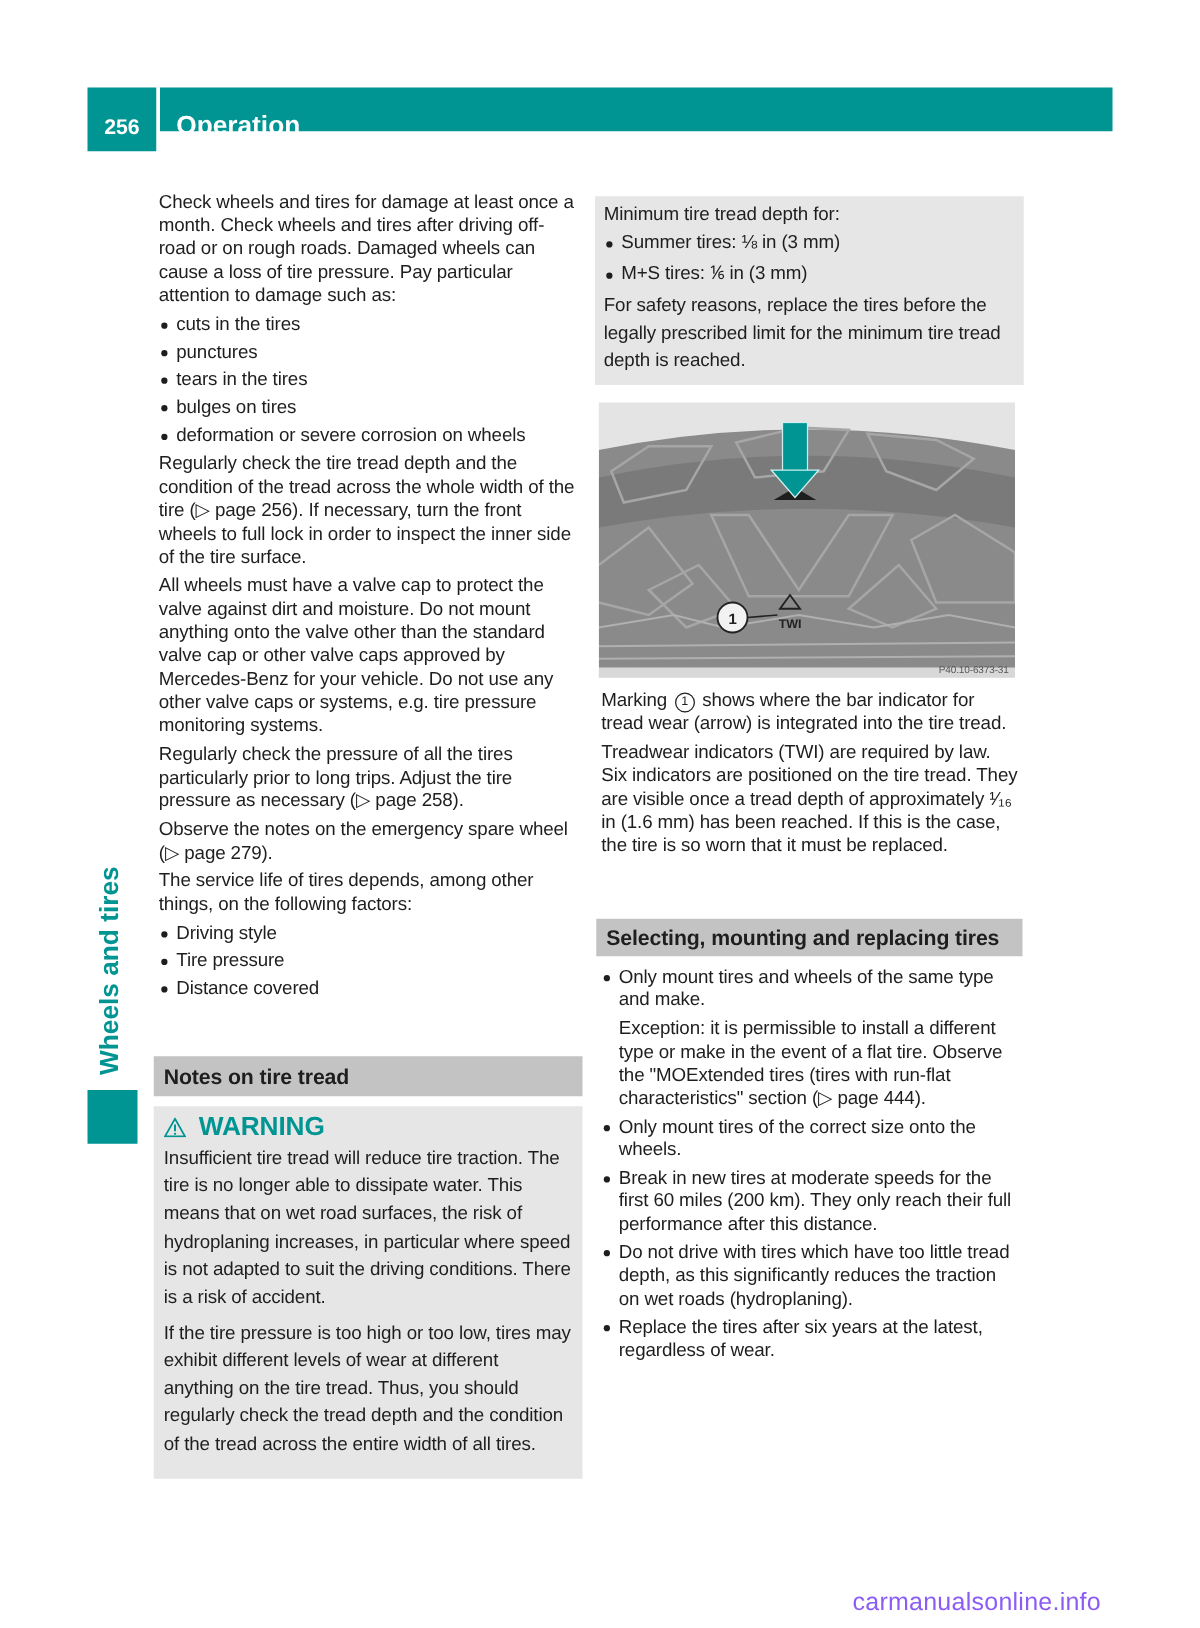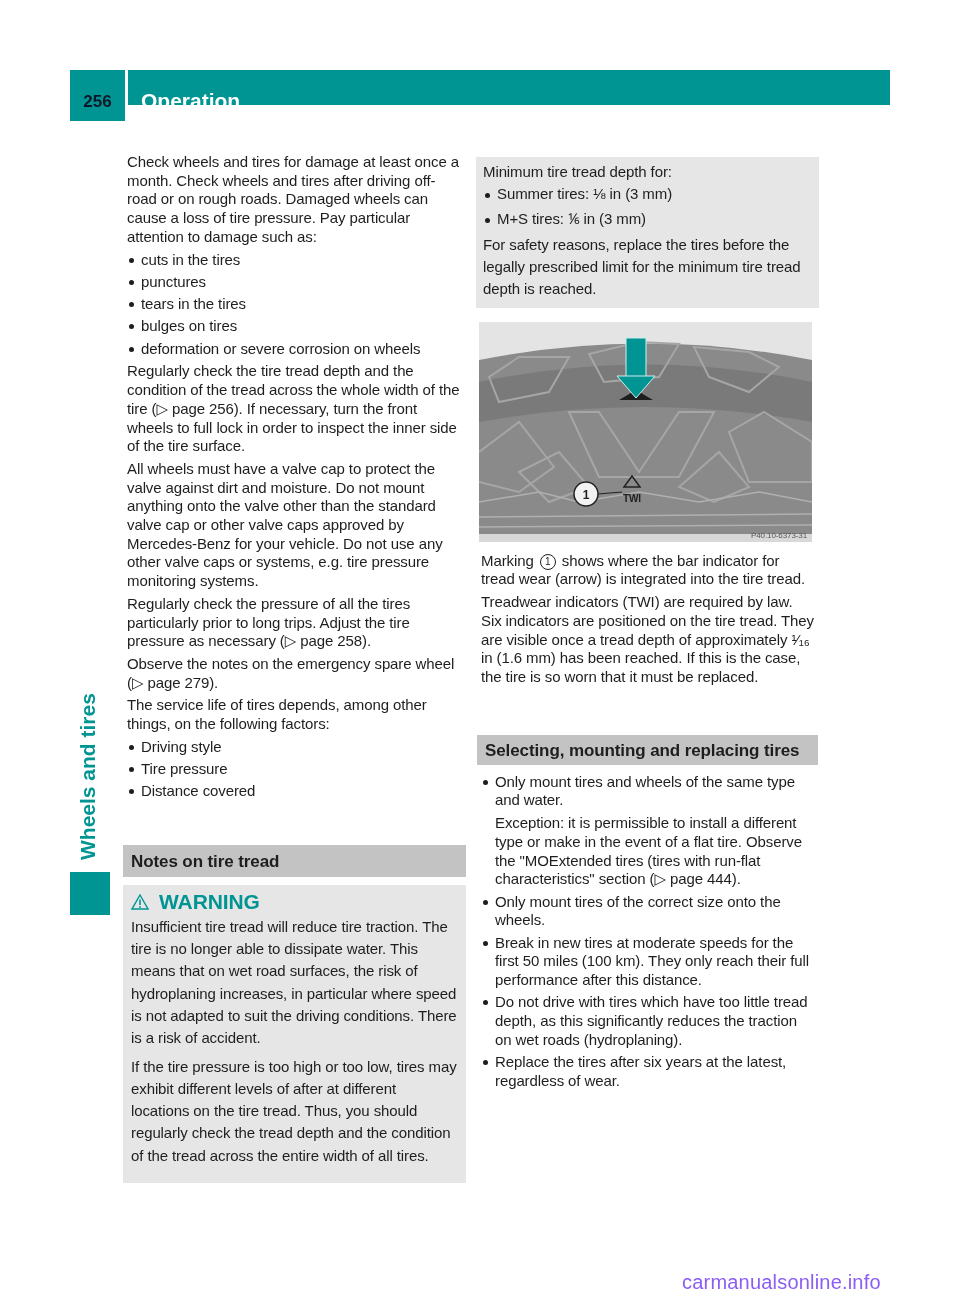--- a/index.html
+++ b/index.html
@@ -2,21 +2,21 @@
 <html><head>
 <meta charset="utf-8">
 <style>
   html, body { margin: 0; padding: 0; }
   body {
     width: 960px; height: 1302px; position: relative; background: #ffffff;
     font-family: "Liberation Sans", sans-serif; color: #1e1e1e; overflow: hidden;
   }
   .header-num {
     position: absolute; left: 70px; top: 70px; width: 55px; height: 51px;
-    background: #009593; color: #0f172a; font-weight: bold; font-size: 17px;
+    background: #009593; color: #ffffff; font-weight: bold; font-size: 17px;
     display: flex; align-items: flex-end; justify-content: center; padding-bottom: 0;
     box-sizing: border-box; padding-bottom: 9px;
   }
   .header-title {
     position: absolute; left: 128px; top: 70px; width: 762px; height: 35px;
     background: #009593; color: #fff; font-weight: bold; font-size: 21px;
     box-sizing: border-box; padding: 19px 0 0 13px;
   }
   .side-label {
     position: absolute; left: 76px; top: 860px; width: 40px; height: 200px;
@@ -100,21 +100,21 @@
   <div class="warn-box">
     <div class="warn-title">
       <svg width="18" height="16" viewBox="0 0 18 16">
           <path d="M9 1 L17 15 L1 15 Z" fill="none" stroke="#009593" stroke-width="1.4"></path>
           <line x1="9" y1="5.5" x2="9" y2="11" stroke="#009593" stroke-width="1.6"></line>
           <circle cx="9" cy="13" r="0.9" fill="#009593"></circle>
         </svg>
       <span>WARNING</span>
     </div>
     <p>Insufficient tire tread will reduce tire traction. The tire is no longer able to dissipate water. This means that on wet road surfaces, the risk of hydroplaning increases, in particular where speed is not adapted to suit the driving conditions. There is a risk of accident.</p>
-    <p>If the tire pressure is too high or too low, tires may exhibit different levels of after at different locations on the tire tread. Thus, you should regularly check the tread depth and the condition of the tread across the entire width of all tires.</p>
+    <p>If the tire pressure is too high or too low, tires may exhibit different levels of wear at different anything on the tire tread. Thus, you should regularly check the tread depth and the condition of the tread across the entire width of all tires.</p>
   </div>
 </div>
 
 <div class="col col-right">
   <div class="info-box">
     <p>Minimum tire tread depth for:</p>
     <ul class="bul">
       <li>Summer tires: ⅛ in (3 mm)</li>
       <li>M+S tires: ⅙ in (3 mm)</li>
     </ul>
@@ -155,23 +155,23 @@
       <text x="328" y="216" text-anchor="end" font-family="Liberation Sans, sans-serif" font-size="8" fill="#555">P40.10-6373-31</text>
     </svg>
   </div>
 
   <p><span>Marking</span> <span class="circ-num">1</span> <span>shows where the bar indicator for tread wear (arrow) is integrated into the tire tread.</span></p>
   <p>Treadwear indicators (TWI) are required by law. Six indicators are positioned on the tire tread. They are visible once a tread depth of approximately ¹⁄₁₆ in (1.6 mm) has been reached. If this is the case, the tire is so worn that it must be replaced.</p>
   <div class="gap" style="height:44px"></div>
   <div class="section-head two">Selecting, mounting and replacing tires</div>
   <ul class="bul">
     <li>
-      <div>Only mount tires and wheels of the same type and water.</div>
+      <div>Only mount tires and wheels of the same type and make.</div>
       <p style="margin:4px 0 0 0"><span>Exception: it is permissible to install a different type or make in the event of a flat tire. Observe the "MOExtended tires (tires with run-flat characteristics" section (</span><span class="xref">▷</span> <span>page 444</span><span>).</span></p>
     </li>
     <li>Only mount tires of the correct size onto the wheels.</li>
-    <li>Break in new tires at moderate speeds for the first 50 miles (100 km). They only reach their full performance after this distance.</li>
+    <li>Break in new tires at moderate speeds for the first 60 miles (200 km). They only reach their full performance after this distance.</li>
     <li>Do not drive with tires which have too little tread depth, as this significantly reduces the traction on wet roads (hydroplaning).</li>
     <li>Replace the tires after six years at the latest, regardless of wear.</li>
   </ul>
 </div>
 
 <div class="watermark">carmanualsonline.info</div>
 
 </body></html>

